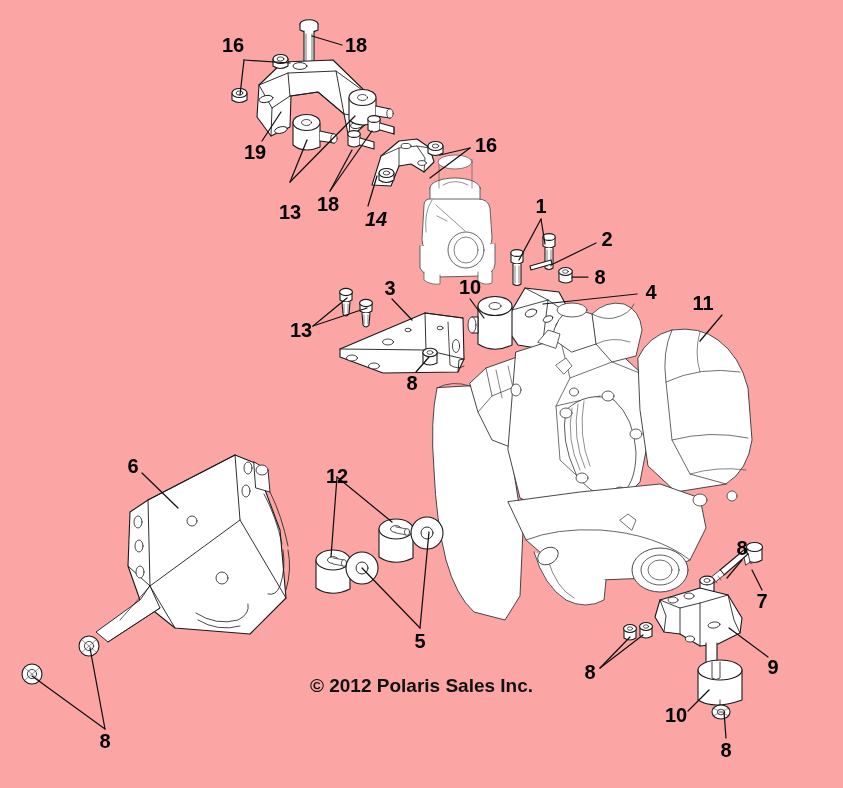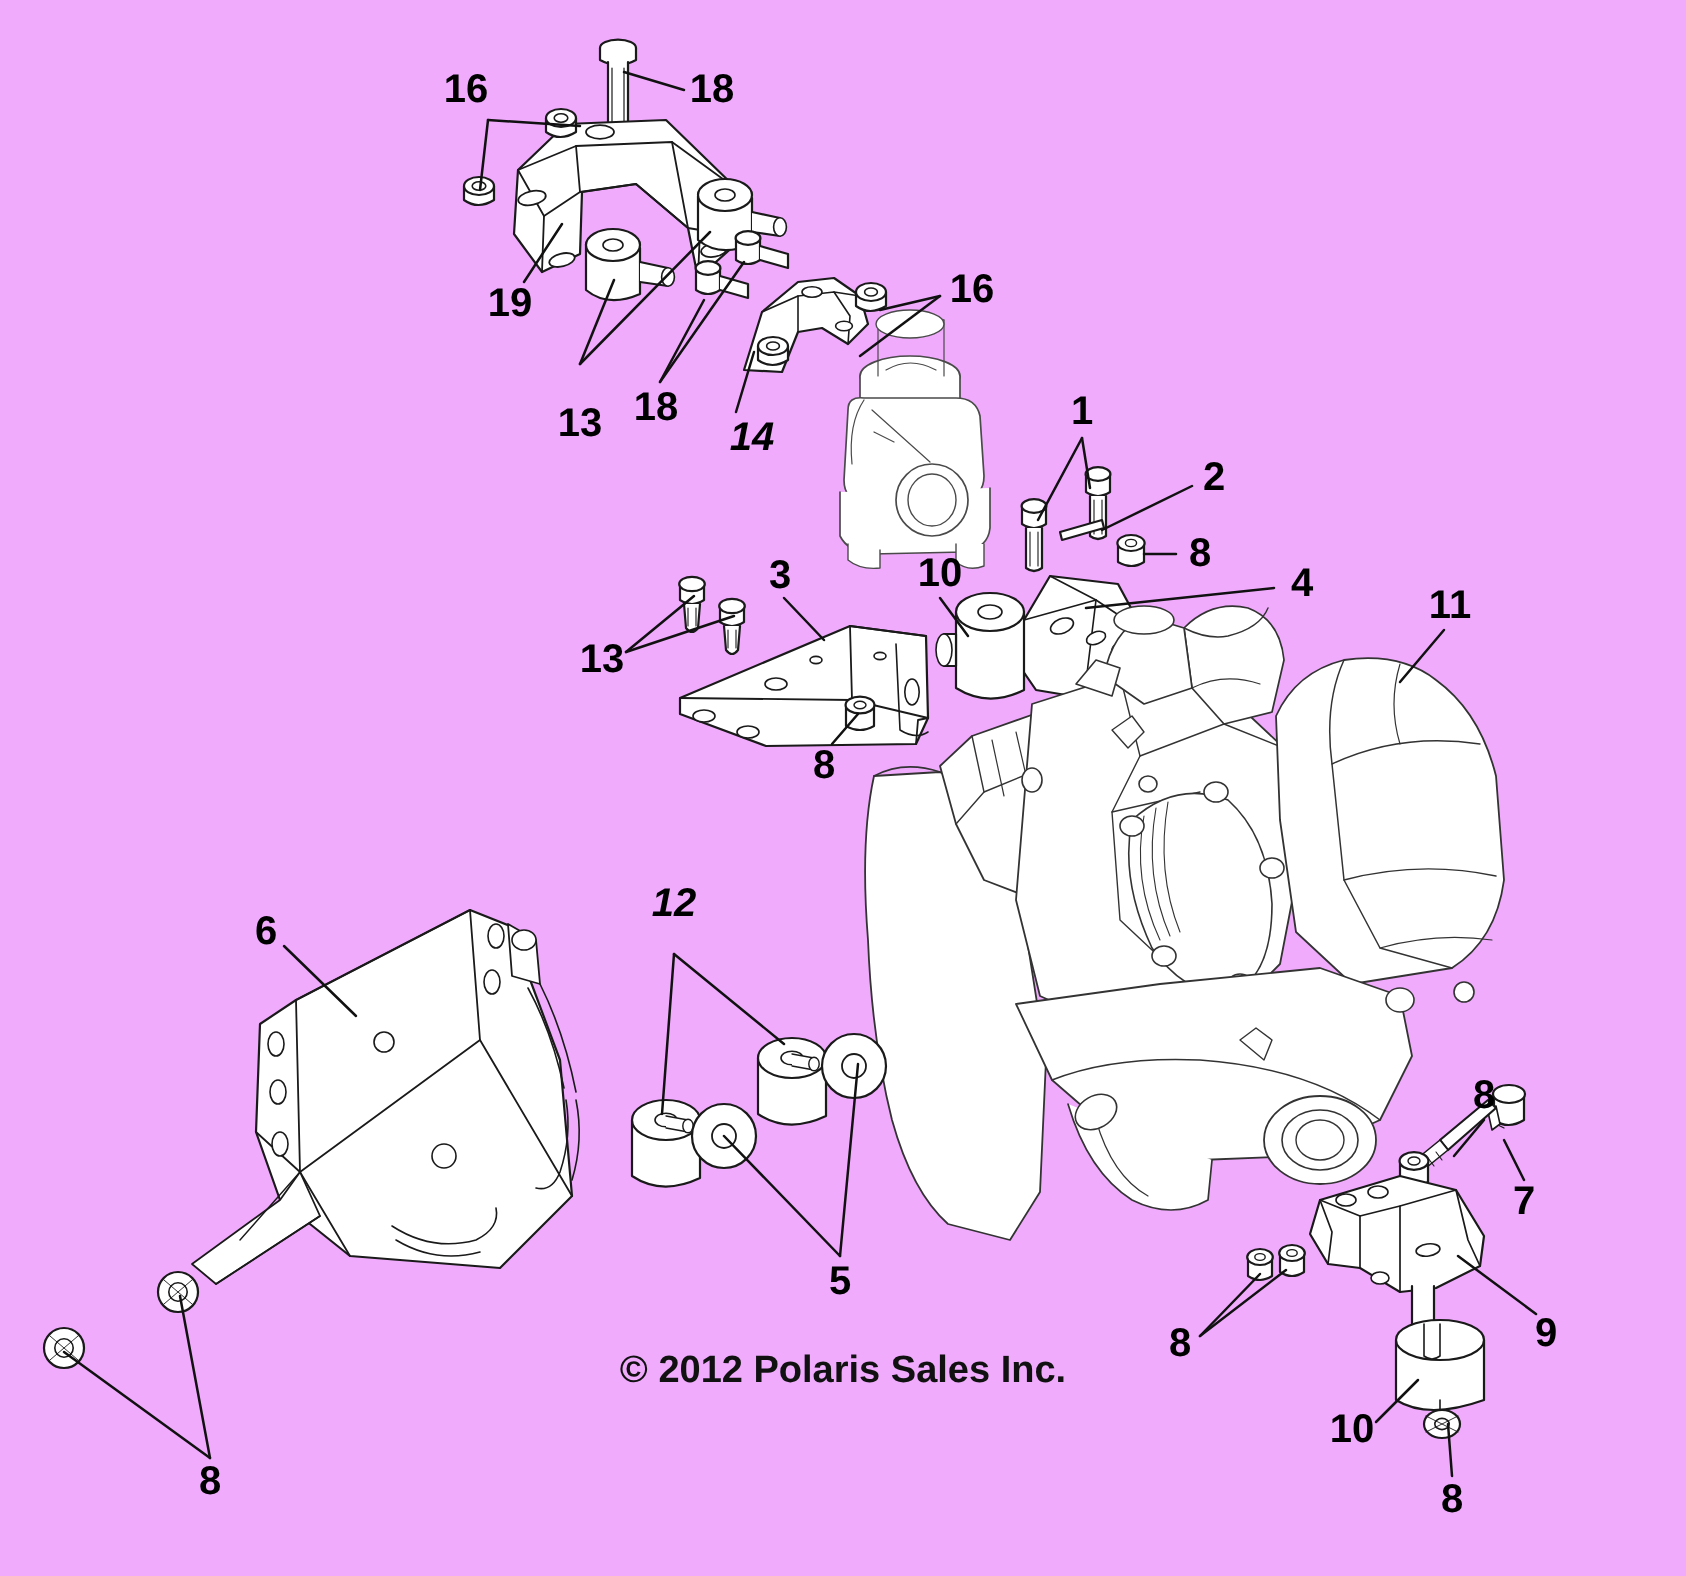--- a/index.html
+++ b/index.html
@@ -4,21 +4,21 @@
 <style>
   html, body {
     margin: 0;
     padding: 0;
     background: #ffffff;
   }
   #page {
     position: relative;
     width: 843px;
     height: 788px;
-    background: #f0abfc;
+    background: #fca5a5;
     overflow: hidden;
     font-family: "Liberation Sans", sans-serif;
   }
   #diagram-svg {
     position: absolute;
     left: 0;
     top: 0;
     width: 843px;
     height: 788px;
   }
@@ -456,25 +456,25 @@
       <div class="callout-label" style="left: 290px; top: 212px;">13</div>
       <div class="callout-label" style="left: 328px; top: 204px;">18</div>
       <div class="callout-label" style="left: 376px; top: 219px; font-style: italic;">14</div>
       <div class="callout-label" style="left: 486px; top: 145px;">16</div>
       <div class="callout-label" style="left: 541px; top: 206px;">1</div>
       <div class="callout-label" style="left: 607px; top: 239px;">2</div>
       <div class="callout-label" style="left: 600px; top: 277px;">8</div>
       <div class="callout-label" style="left: 390px; top: 288px;">3</div>
       <div class="callout-label" style="left: 470px; top: 287px;">10</div>
       <div class="callout-label" style="left: 651px; top: 292px;">4</div>
-      <div class="callout-label" style="left: 725px; top: 303px; text-align: right;">11</div>
+      <div class="callout-label" style="left: 703px; top: 303px; text-align: right;">11</div>
       <div class="callout-label" style="left: 301px; top: 330px;">13</div>
       <div class="callout-label" style="left: 412px; top: 383px;">8</div>
       <div class="callout-label" style="left: 133px; top: 466px;">6</div>
-      <div class="callout-label" style="left: 337px; top: 452px; font-style: italic;">12</div>
+      <div class="callout-label" style="left: 337px; top: 476px;">12</div>
       <div class="callout-label" style="left: 420px; top: 641px;">5</div>
       <div class="callout-label" style="left: 105px; top: 741px;">8</div>
       <div class="callout-label" style="left: 742px; top: 548px;">8</div>
       <div class="callout-label" style="left: 762px; top: 601px;">7</div>
       <div class="callout-label" style="left: 773px; top: 667px;">9</div>
       <div class="callout-label" style="left: 590px; top: 672px;">8</div>
       <div class="callout-label" style="left: 676px; top: 715px;">10</div>
       <div class="callout-label" style="left: 726px; top: 750px;">8</div>
     </div>
 

